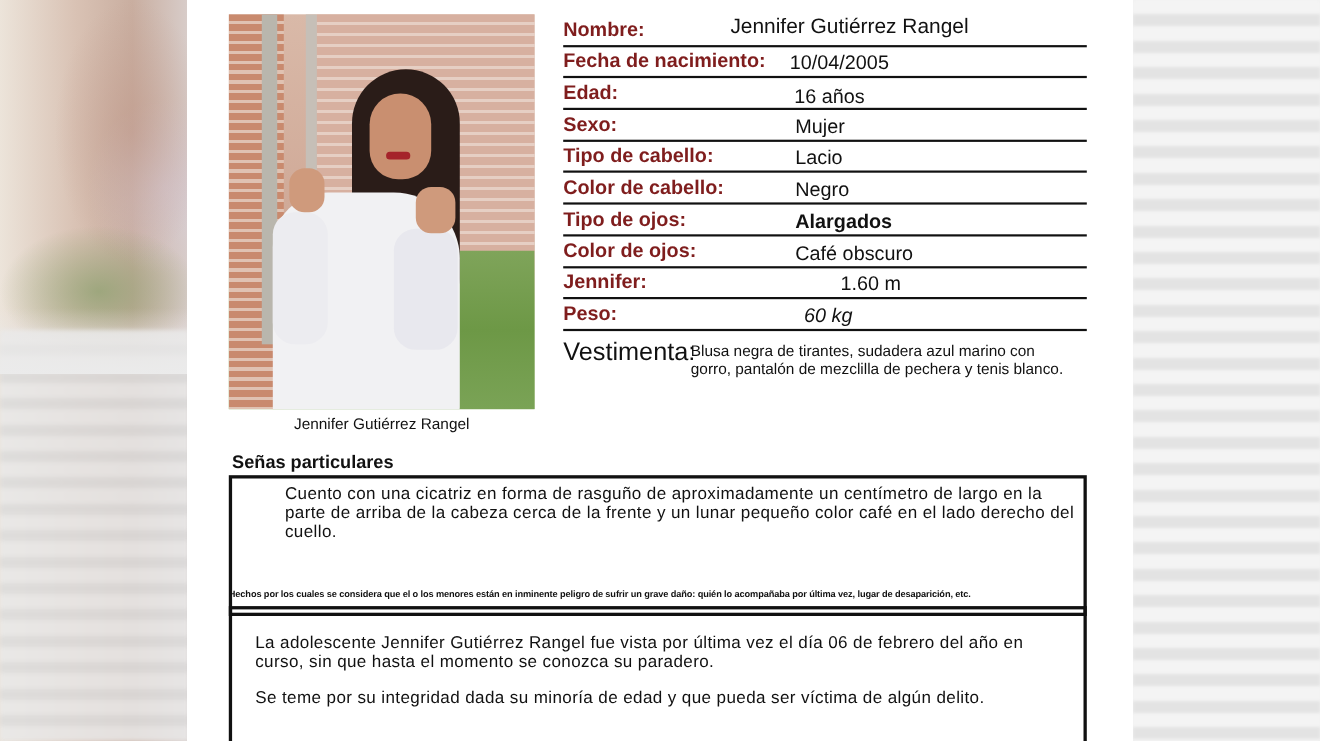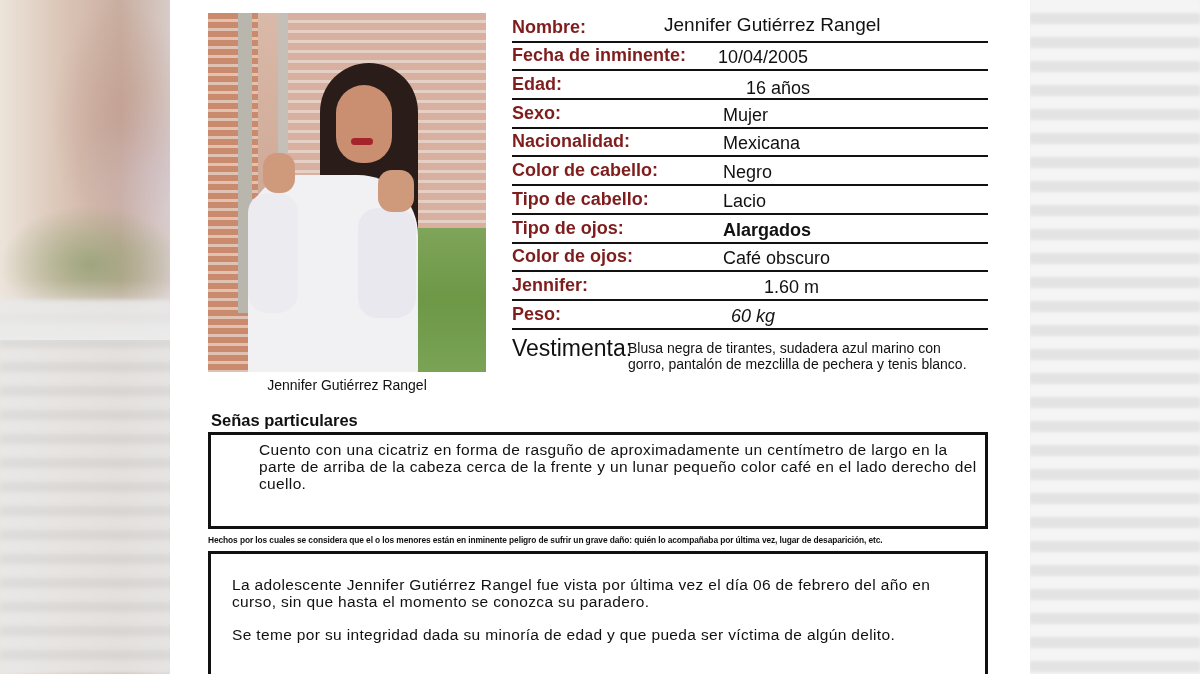--- a/index.html
+++ b/index.html
@@ -139,21 +139,21 @@
     .senas-title {
       position: absolute; left: 41px; top: 411px;
       font-weight: bold; font-size: 16.5px;
     }
     .box {
       position: absolute; left: 38px; width: 780px;
       border: 3px solid #111;
       padding: 6px 5px;
       font-size: 15.5px; line-height: 17px; letter-spacing: 0.35px;
     }
-    .box1 { top: 432px; height: 97px; padding-left: 48px; }
+    .box1 { top: 432px; height: 128px; padding-left: 48px; }
     .hechos {
       position: absolute; left: 38px; top: 535px; width: 800px;
       font-size: 8.4px; font-weight: bold; white-space: nowrap; letter-spacing: -0.1px;
     }
     .box2 { top: 551px; height: 140px; }
     .box2 p { margin: 16px; }
     .box2 p + p { margin-top: 16px; }
   </style>
 </head>
 <body>
@@ -181,42 +181,38 @@
     <div class="fist-r"></div>
   </div>
   <div class="photo-caption">Jennifer Gutiérrez Rangel</div>
 
   <div class="info">
     <div class="row row-first">
       <span class="label">Nombre:</span>
       <span class="value">Jennifer Gutiérrez Rangel</span>
     </div>
     <div class="row">
-      <span class="label">Fecha de inminente:</span>
+      <span class="label">Fecha de nacimiento:</span>
       <span class="value" style="left:206px;">10/04/2005</span>
     </div>
     <div class="row">
       <span class="label">Edad:</span>
-      <span class="value" style="left:210px; bottom:-1px;margin-left:24px;">16 años</span>
+      <span class="value" style="left:210px; bottom:-1px;">16 años</span>
     </div>
     <div class="row">
       <span class="label">Sexo:</span>
       <span class="value" style="left:211px;">Mujer</span>
     </div>
     <div class="row">
-      <span class="label">Nacionalidad:</span>
-      <span class="value" style="left:211px;">Mexicana</span>
+      <span class="label">Tipo de cabello:</span>
+      <span class="value" style="left:211px;">Lacio</span>
     </div>
     <div class="row">
       <span class="label">Color de cabello:</span>
       <span class="value" style="left:211px;">Negro</span>
-    </div>
-    <div class="row">
-      <span class="label">Tipo de cabello:</span>
-      <span class="value" style="left:211px;">Lacio</span>
     </div>
     <div class="row">
       <span class="label">Tipo de ojos:</span>
       <span class="value" style="left:211px;font-weight:bold;">Alargados</span>
     </div>
     <div class="row">
       <span class="label">Color de ojos:</span>
       <span class="value" style="left:211px;margin-top:17px;">Café obscuro</span>
     </div>
     <div class="row">

